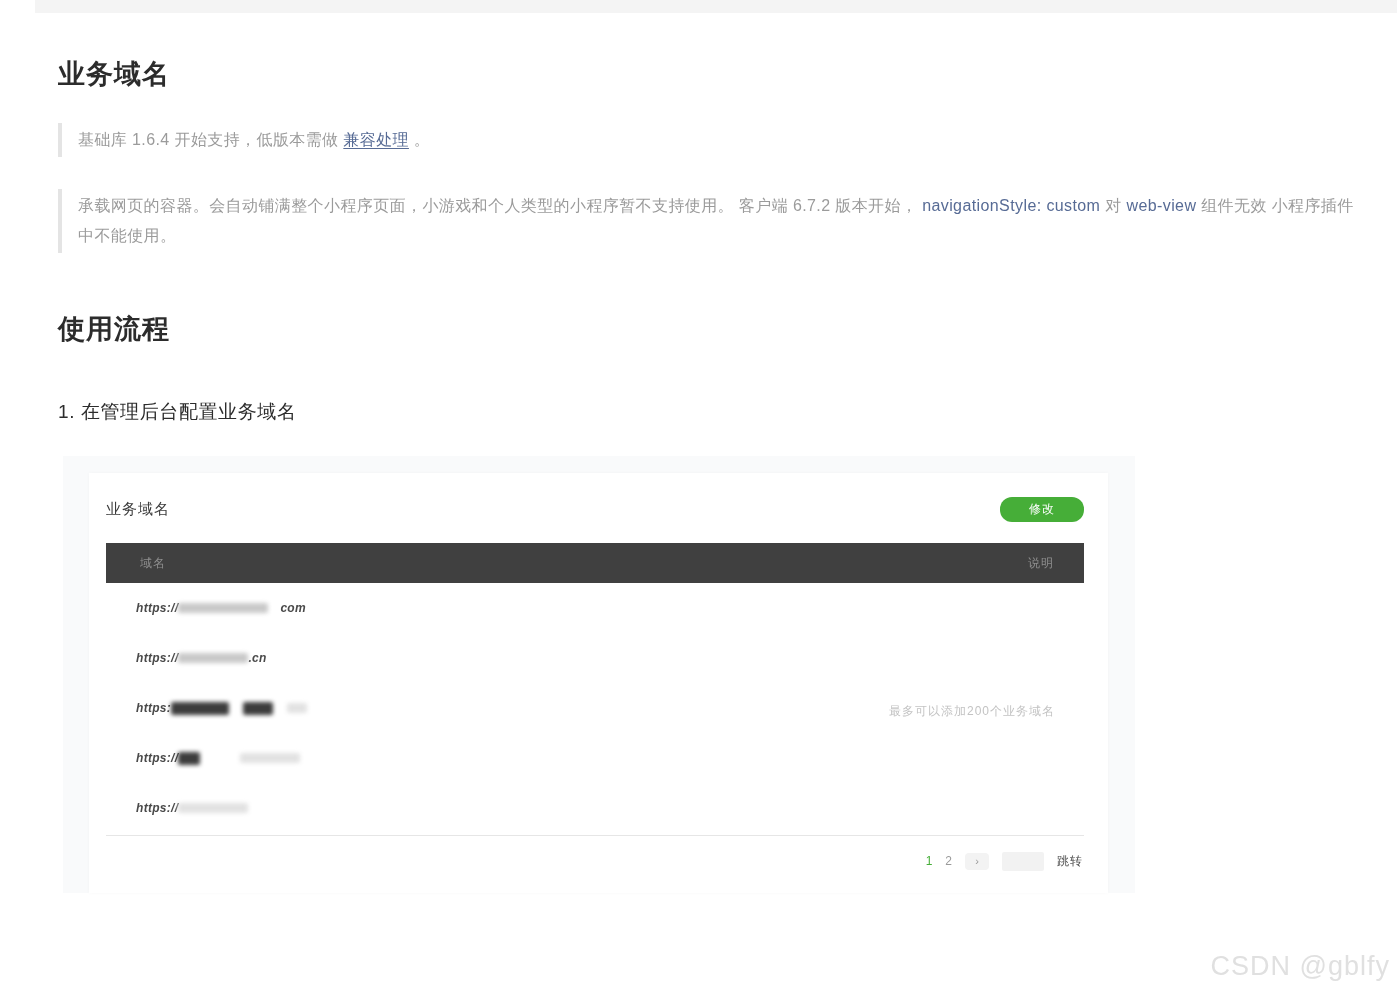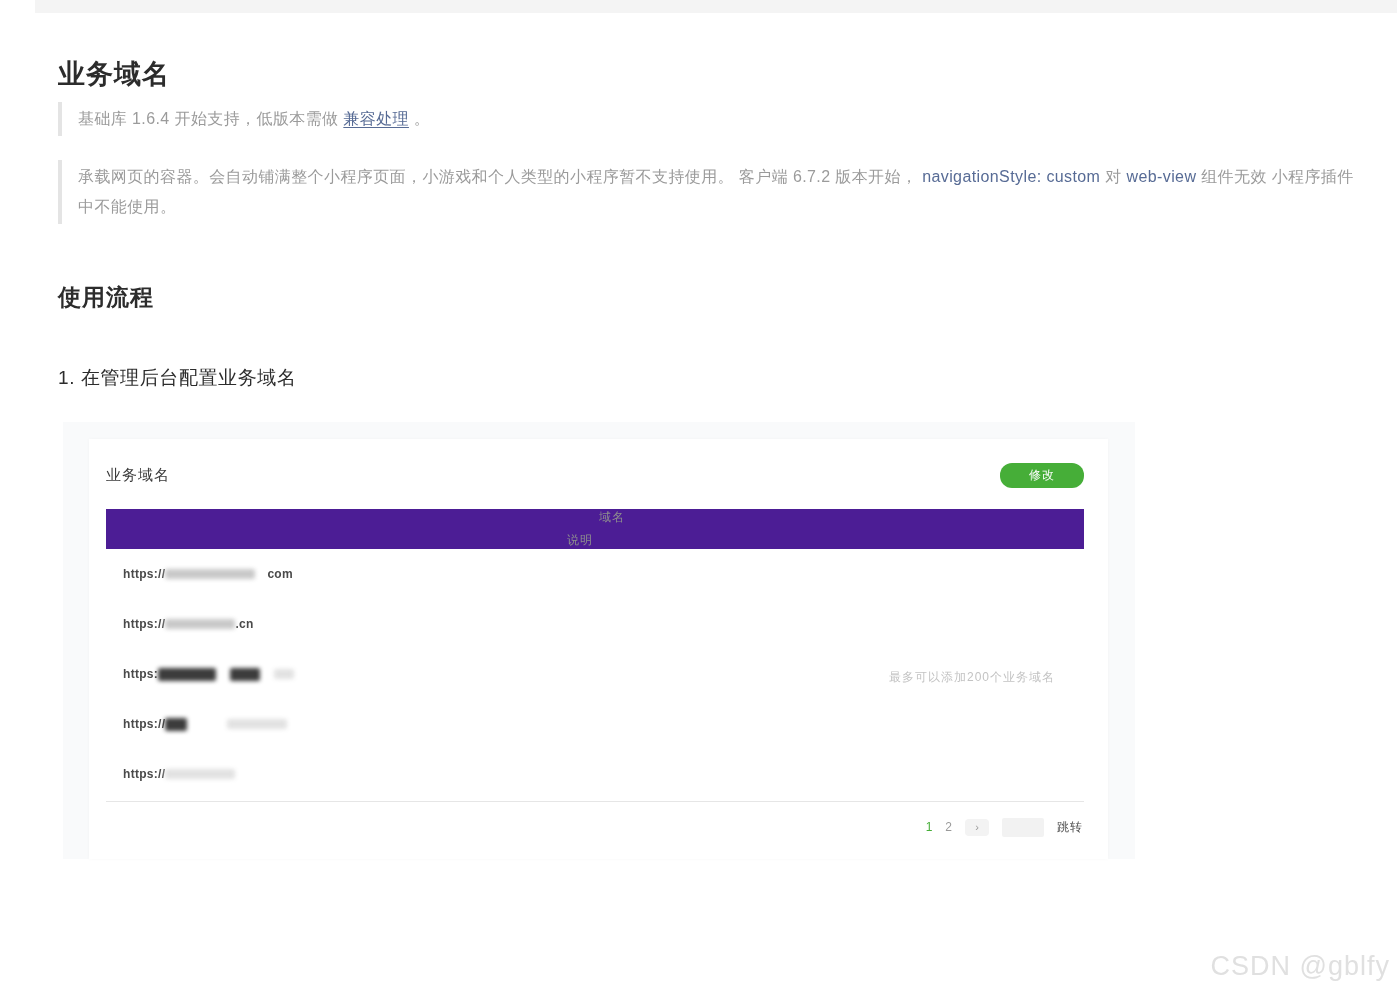--- a/index.html
+++ b/index.html
@@ -8,43 +8,43 @@
   .top-strip{position:absolute;left:35px;right:0;top:0;height:13px;background:#f4f4f4;}
   .doc{position:absolute;left:58px;top:20px;width:1290px;}
 
   
   .breadcrumb{font-size:15px;color:#9b9b9b;letter-spacing:.5px;}
   .crumb{color:#9b9b9b;text-decoration:none;cursor:pointer;}
   .crumb.current{color:#353535;text-decoration:underline;text-underline-offset:3px;}
   .sep{margin:0 10px;color:#c4c4c4;}
 
   h1{margin:36px 0 0 0;font-size:27px;font-weight:700;color:#2c2c2c;letter-spacing:1px;}
-  .quote{margin-top:10px;border-left:4px solid #e4e4e4;padding:2px 0 2px 16px;
+  .quote{margin-top:31px;border-left:4px solid #e4e4e4;padding:2px 0 2px 16px;
          font-size:16px;line-height:30px;color:#9b9b9b;width:1285px;letter-spacing:.4px;}
-  .quote.second{margin-top:24px;}
+  .quote.second{margin-top:32px;}
   .doclink{color:#576b95;text-decoration:none;cursor:pointer;}
   .doclink.underline{text-decoration:underline;text-underline-offset:3px;}
   .intro{margin:30px 0 0 0;font-size:16px;line-height:24px;color:#353535;letter-spacing:.4px;}
-  h2{margin:58px 0 0 0;font-size:23px;font-weight:700;color:#2c2c2c;letter-spacing:1px;}
+  h2{margin:58px 0 0 0;font-size:27px;font-weight:700;color:#2c2c2c;letter-spacing:1px;}
   h3{margin:52px 0 0 0;font-size:19px;font-weight:400;color:#2c2c2c;letter-spacing:.6px;}
   .step{margin:16px 0 0 0;font-size:16px;line-height:35px;color:#353535;letter-spacing:.4px;width:1285px;}
 
   
   .shot{position:relative;margin-top:31px;margin-left:5px;width:1072px;height:437px;background:#f9fafb;}
   .panel{position:absolute;left:26px;top:17px;width:1019px;height:420px;background:#ffffff;box-shadow:0 0 4px rgba(0,0,0,0.03);}
   .panel-head{position:absolute;left:17px;right:24px;top:22px;height:28px;display:flex;align-items:center;justify-content:space-between;}
   .panel-title{font-size:15px;color:#3a3a3a;font-weight:500;letter-spacing:1px;}
   .btn-modify{width:84px;height:25px;background:#46ae38;border:none;border-radius:12px;color:#ffffff;
               font-size:12px;font-family:inherit;cursor:pointer;letter-spacing:1px;}
-  .thead{position:absolute;left:17px;top:70px;width:978px;height:40px;background:#4c1d95;
+  .thead{position:absolute;left:17px;top:70px;width:978px;height:40px;background:#404040;
          display:flex;align-items:center;justify-content:space-between;
-         font-size:12px;color:#8e8e8e;letter-spacing:1px;flex-direction:column;}
+         font-size:12px;color:#8e8e8e;letter-spacing:1px;}
   .thead .col-l{padding-left:34px;}
   .thead .col-r{padding-right:30px;}
-  .rows{position:absolute;left:3px;top:110px;width:978px;}
+  .rows{position:absolute;left:16px;top:110px;width:978px;font-style:italic;}
   .row{height:50px;display:flex;align-items:center;padding-left:31px;}
   .d-prefix,.d-suffix{font-size:12px;font-weight:600;color:#4a4a4a;letter-spacing:.3px;}
   .redact{display:inline-block;height:10px;border-radius:2px;filter:blur(2px);}
   .r-light{background:#c9c9c9;}
   .r-dark{background:#3c3c3c;height:13px;}
   .r-faint{background:#e2e2e2;}
   .w90{width:90px;}.w70{width:70px;}.w58{width:58px;}.w30{width:30px;}.w22{width:22px;}.w60{width:60px;}.w20{width:20px;}
   .ml14{margin-left:14px;}.ml40{margin-left:40px;}
   .gap12{margin-left:12px;}
   .limit-note{position:absolute;right:53px;top:230px;font-size:12px;color:#c3c3c3;letter-spacing:1px;}

